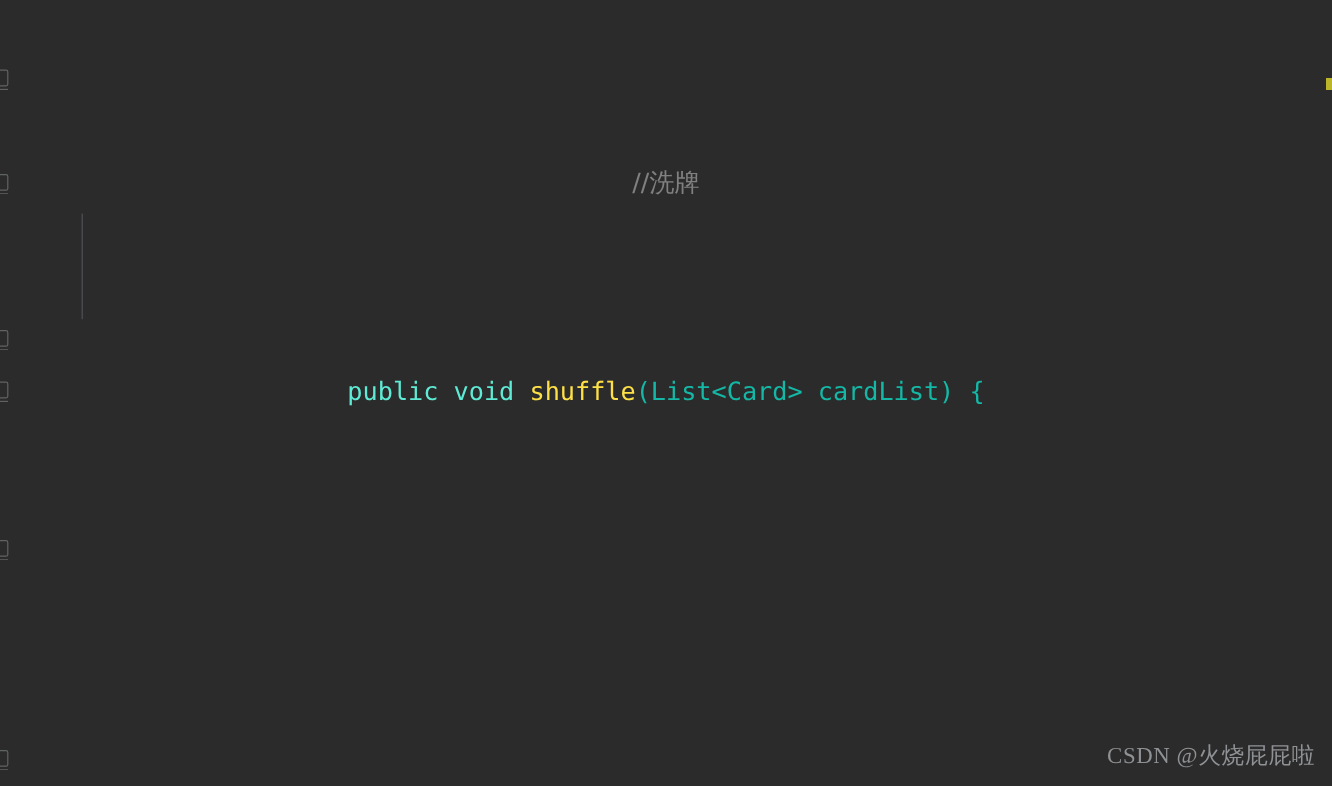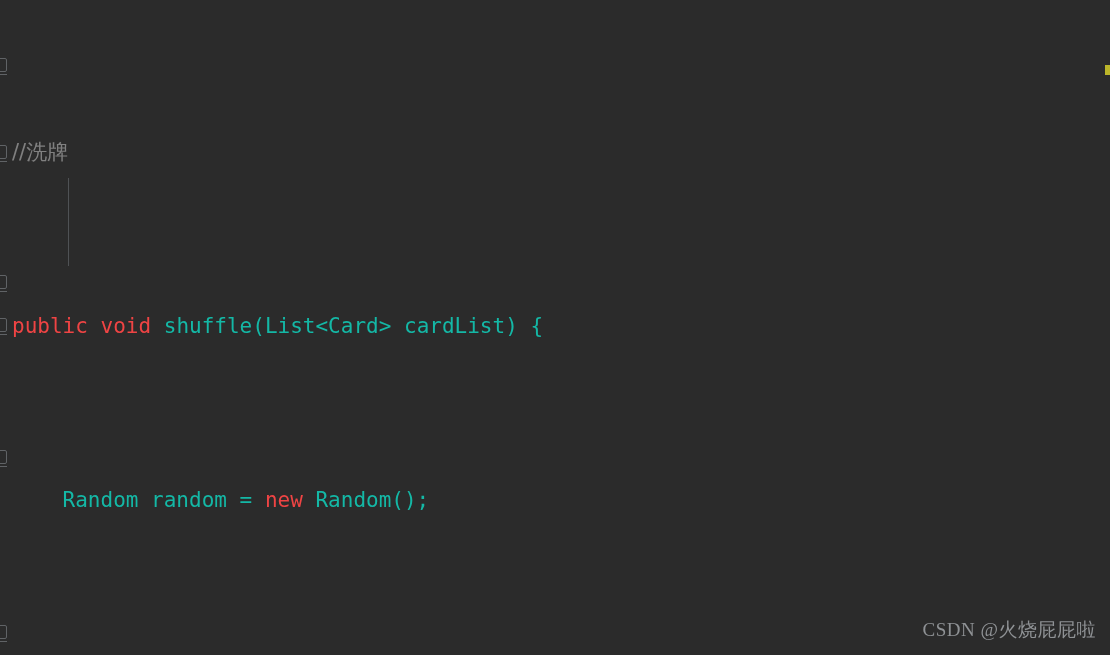--- a/index.html
+++ b/index.html
@@ -32,28 +32,29 @@
     font-family: "DejaVu Sans Mono", "Liberation Mono", monospace;
     font-size: 21px;
     line-height: 43.5px;
     white-space: pre;
     color: #a9b7c6;
     letter-spacing: 0px;
   }
 
   .line {
     height: 43.5px;
-    padding-left: 12px;
+    padding-left: 0;
     white-space: pre;
     box-sizing: border-box;
+    text-align: center;
   }
 
   
-  .kw    { color: #ef4444; }   
-  .mth   { color: #14b8a6; }   
+  .kw    { color: #5eead4; }   
+  .mth   { color: #fde047; }   
   .id    { color: #14b8a6; }   
   .cmt   { color: #808080; }
 
   .cjk {
     font-family: "DejaVu Sans", "Liberation Sans", sans-serif;
   }
 
   
   .indent-guide {
     position: absolute;
@@ -122,21 +123,20 @@
   <div class="indent-guide" id="guide-1"></div>
 
   <div id="warn-marker"></div>
 
   <div class="code">
 
     <div class="line"><span class="cmt cjk">//洗牌</span></div>
 
     <div class="line"><span class="kw">public</span> <span class="kw">void</span> <span class="mth">shuffle</span><span class="id">(List&lt;Card&gt; cardList) {</span></div>
 
-    <div class="line">    <span class="id">Random random = </span><span class="kw">new</span> <span class="id">Random();</span></div>
 
     <div class="line">    </div>
 
     
 
     
 
     
 
     

